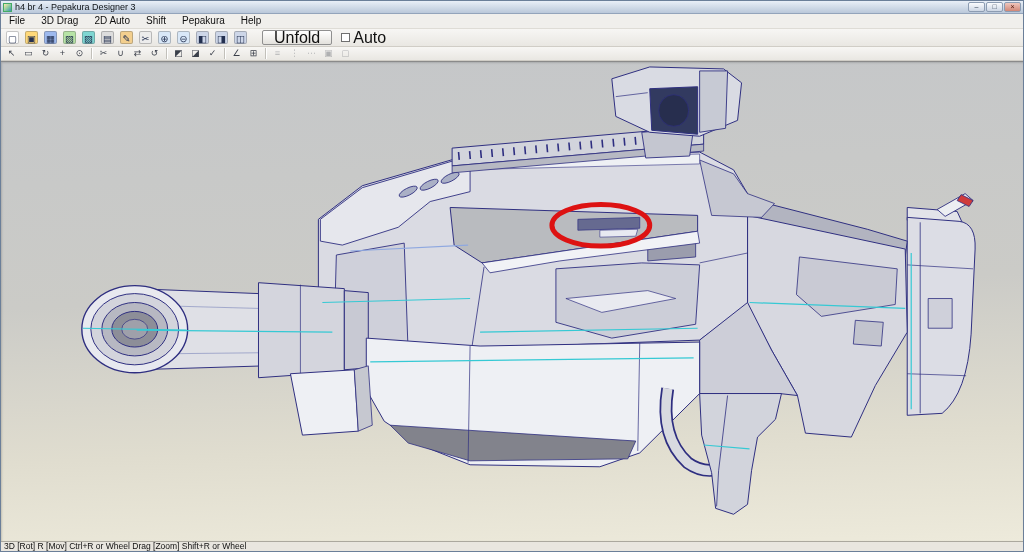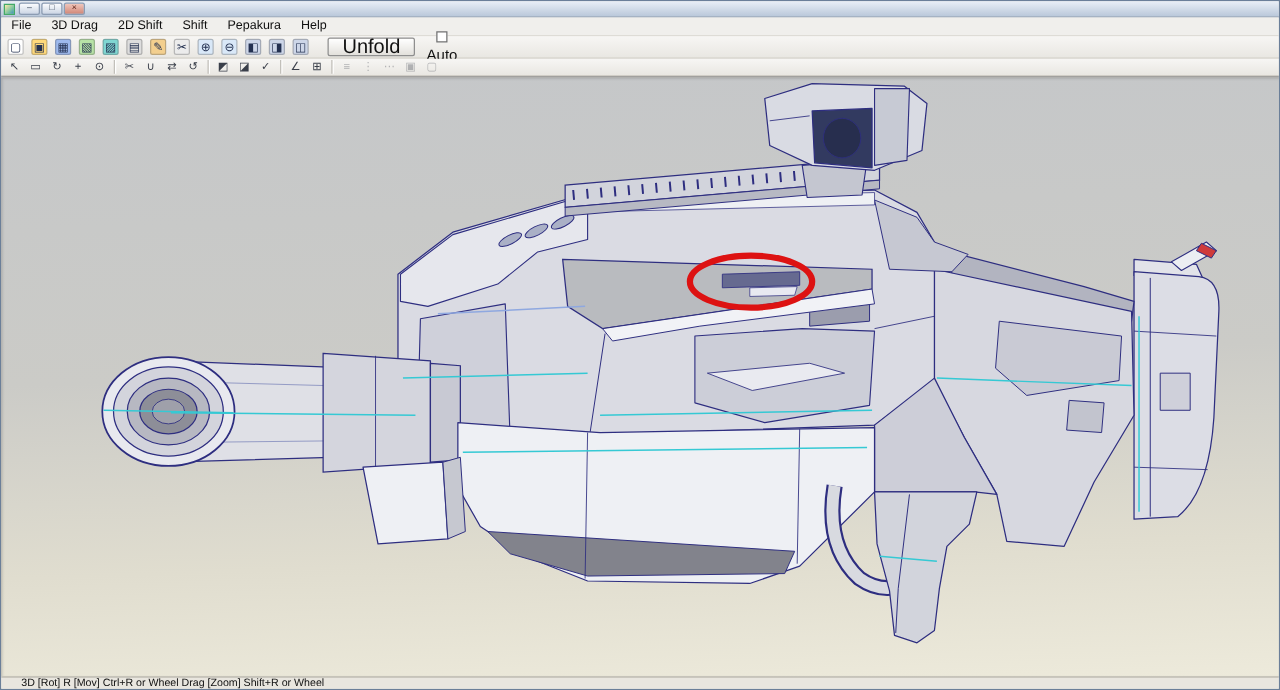--- a/index.html
+++ b/index.html
@@ -27,52 +27,53 @@
   .tbtn { display:flex; align-items:center; justify-content:center; background:transparent; border:1px solid transparent; padding:0; margin:0 1px; }
   .tb1 .tbtn { width:17px; height:16px; }
   .tb2 .tbtn { width:15px; height:13px; }
   .glyph { display:block; text-align:center; color:#233050; }
   .tb1 .glyph { width:13px; height:13px; font-size:9.5px; line-height:13px; border:1px solid rgba(90,90,90,.35); border-radius:2px; }
   .tb2 .glyph { width:12px; height:11px; font-size:9px; line-height:11px; color:#3a3f4a; }
   .tbtn.disabled { opacity:.35; }
   .tsep { width:1px; height:11px; background:#c2c0ba; box-shadow:1px 0 0 #ffffff; margin:0 3px; }
   .unfold-btn { margin-left:12px; height:15px; padding:0 11px; font-size:16px; line-height:13px; color:#111;
     border:1px solid #8f8f8f; border-radius:2px; background:linear-gradient(#ffffff,#e3e1dc); }
-  .auto-wrap { display:flex; align-items:center; gap:3px; margin-left:9px; font-size:12px; color:#111;flex-direction:column; }
+  .auto-wrap { display:flex; align-items:center; gap:3px; margin-left:9px; font-size:16px; color:#111; }
   .checkbox { width:9px; height:9px; background:#ffffff; border:1px solid #6f6f6f; display:inline-block; }
 
   
   .viewport { flex:1 1 auto; position:relative; overflow:hidden;
     background:linear-gradient(178deg,#c5c7c9 0%,#cbcbc7 48%,#e0ddcf 78%,#edeadb 100%);
     border-top:1px solid #8a8a8a; box-shadow:inset 1px 1px 2px rgba(0,0,0,.15); }
   .viewport svg { display:block; width:100%; height:100%; }
 
   
   .statusbar { height:10px; flex:0 0 10px; background:#e9e6df; border-top:1px solid #aba89e;
-    font-size:8.5px; line-height:9px; color:#101010; padding-left:16px; display:flex; align-items:flex-end; }
+    font-size:8.5px; line-height:9px; color:#101010; padding-left:3px; display:flex; align-items:flex-end; }
 </style>
 </head>
 <body>
 
 <div class="window">
 
   <div class="titlebar">
     <span class="app-icon"></span>
+    <span class="title">h4 br 4 - Pepakura Designer 3</span>
     <span class="wbtns">
       <span class="wbtn">–</span>
       <span class="wbtn">□</span>
       <span class="wbtn close">×</span>
     </span>
   </div>
 
   <div class="menubar">
 
   <button class="menu-item">File</button>
       <button class="menu-item">3D Drag</button>
-      <button class="menu-item">2D Shift</button>
+      <button class="menu-item">2D Auto</button>
       <button class="menu-item">Shift</button>
       <button class="menu-item">Pepakura</button>
       <button class="menu-item">Help</button>
     </div>
 
   <div class="toolbar tb1">
     <span style="display:flex;align-items:center;">
 
     <button class="tbtn">
           <span class="glyph" style="background: rgb(255, 255, 255);">▢</span>

